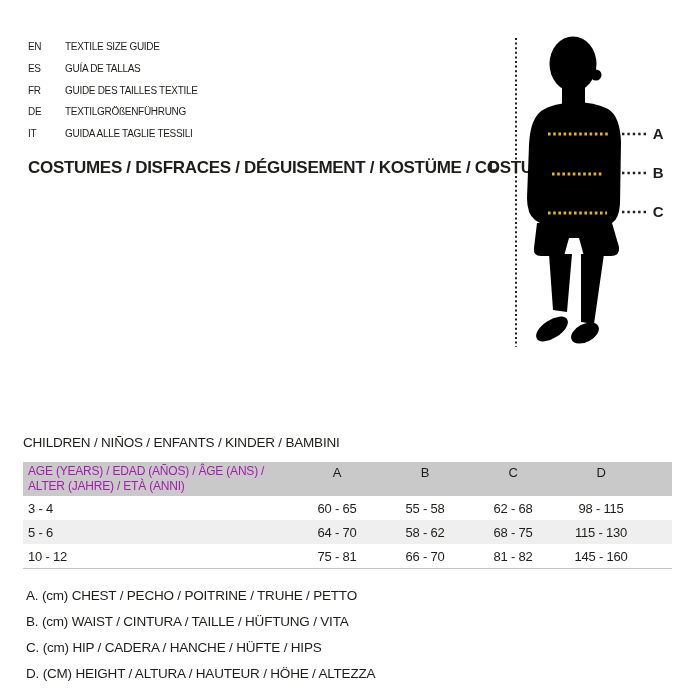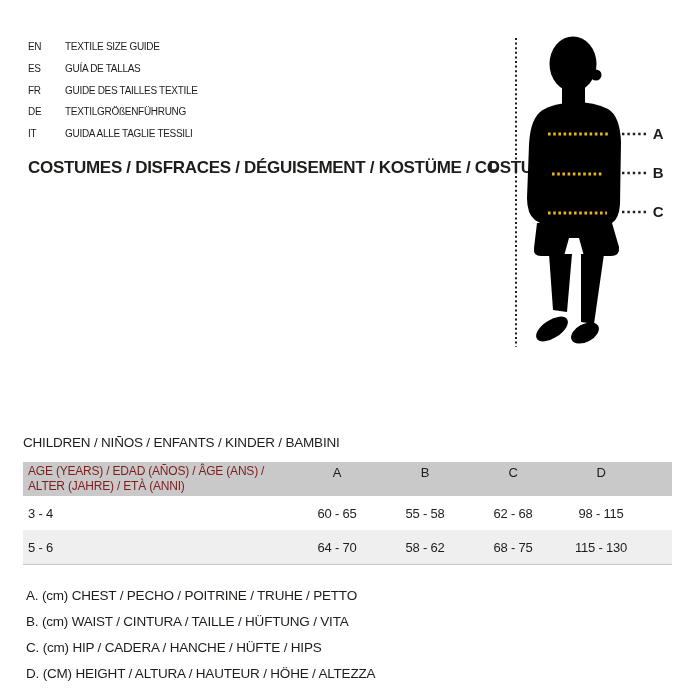--- a/index.html
+++ b/index.html
@@ -28,22 +28,22 @@
   .m-label.ld{left:14px;top:132px;}
 
   
   .section-title{position:absolute;left:23px;top:435px;font-size:13.5px;letter-spacing:-0.2px;}
   table.size{
     position:absolute;left:23px;top:462px;width:649px;border-collapse:collapse;table-layout:fixed;
     font-size:13px;letter-spacing:-0.2px;border-bottom:1px solid #c6c6c6;
   }
   table.size th{font-weight:400;text-align:center;vertical-align:top;padding:3px 0 0 0;}
   table.size thead tr{background:#c9c9c9;height:34px;}
-  table.size th.agehdr{text-align:left;padding:2px 0 0 5px;font-size:12px;line-height:15px;color:#7f1d1d;}
-  table.size td{height:34px;padding:0;line-height:17px;text-align:center;}
+  table.size th.agehdr{text-align:left;padding:2px 0 0 5px;font-size:12px;line-height:15px;color:#a21caf;}
+  table.size td{height:24px;padding:0;line-height:17px;text-align:center;}
   table.size td.age{text-align:left;padding-left:5px;}
   table.size tbody tr:nth-child(even){background:#efefef;}
 
   
   .legend{position:absolute;left:26px;top:583px;font-size:13.5px;line-height:26px;letter-spacing:-0.2px;}
 </style>
 </head>
 <body>
 
 <div class="canvas">
@@ -139,20 +139,28 @@
         <td></td>
       </tr>
       <tr>
         <td class="age">5 - 6</td>
         <td>64 - 70</td>
         <td>58 - 62</td>
         <td>68 - 75</td>
         <td>115 - 130</td>
         <td></td>
       </tr>
+      <tr>
+        <td class="age">10 - 12</td>
+        <td>75 - 81</td>
+        <td>66 - 70</td>
+        <td>81 - 82</td>
+        <td>145 - 160</td>
+        <td></td>
+      </tr>
     </tbody>
   </table>
 
   <div class="legend">
     <div>A. (cm) CHEST / PECHO / POITRINE / TRUHE / PETTO</div>
     <div>B. (cm) WAIST / CINTURA / TAILLE / HÜFTUNG / VITA</div>
     <div>C. (cm) HIP / CADERA / HANCHE / HÜFTE / HIPS</div>
     <div>D. (CM) HEIGHT / ALTURA / HAUTEUR / HÖHE / ALTEZZA</div>
   </div>
 

